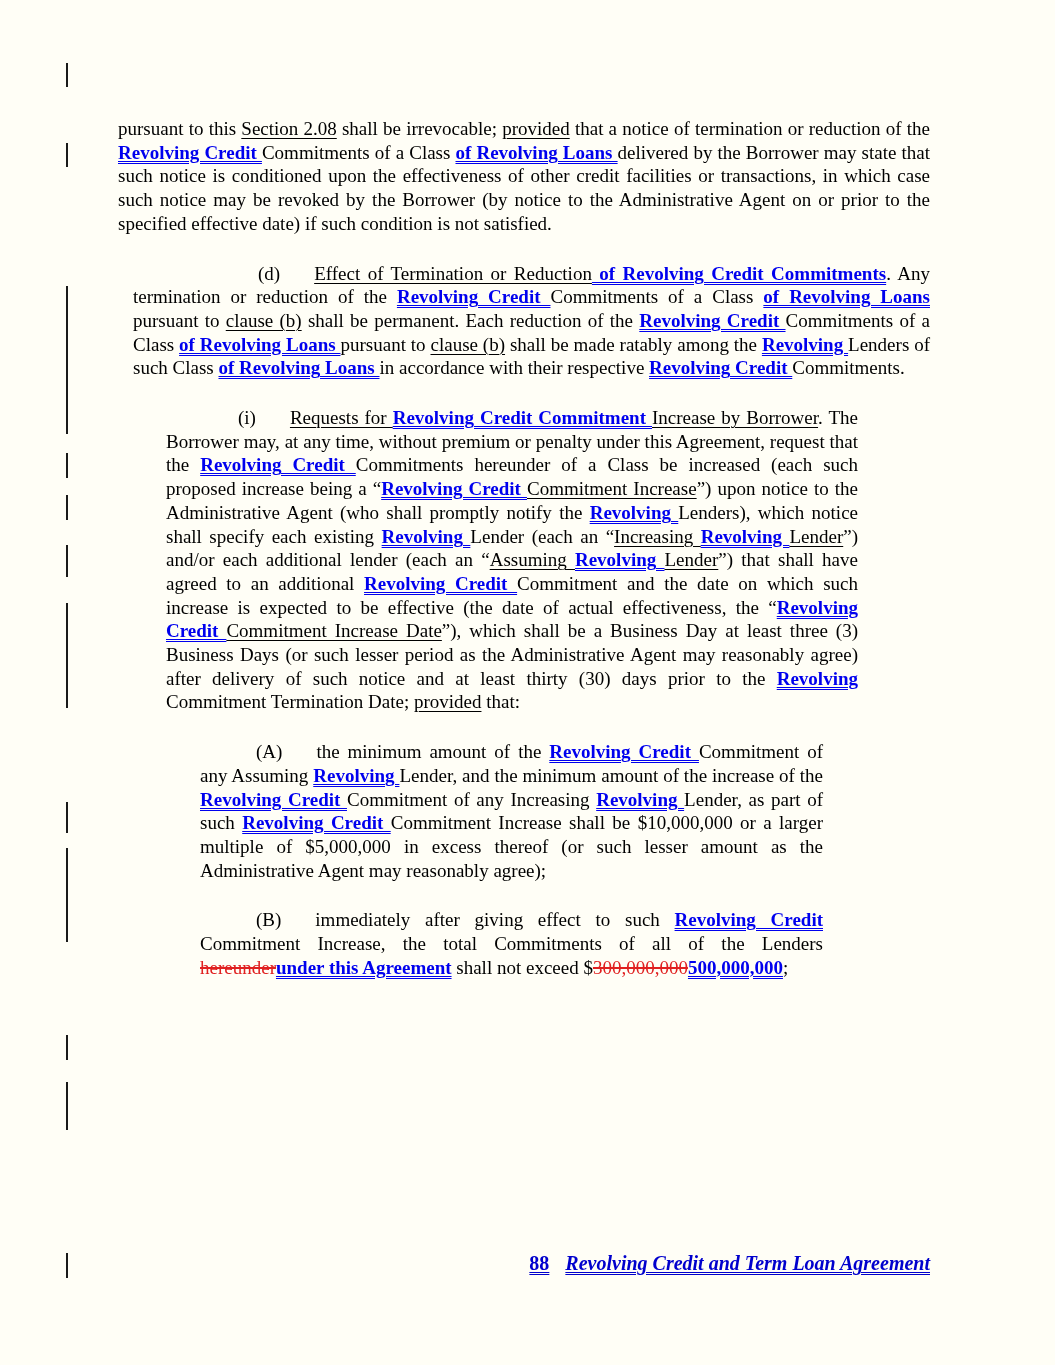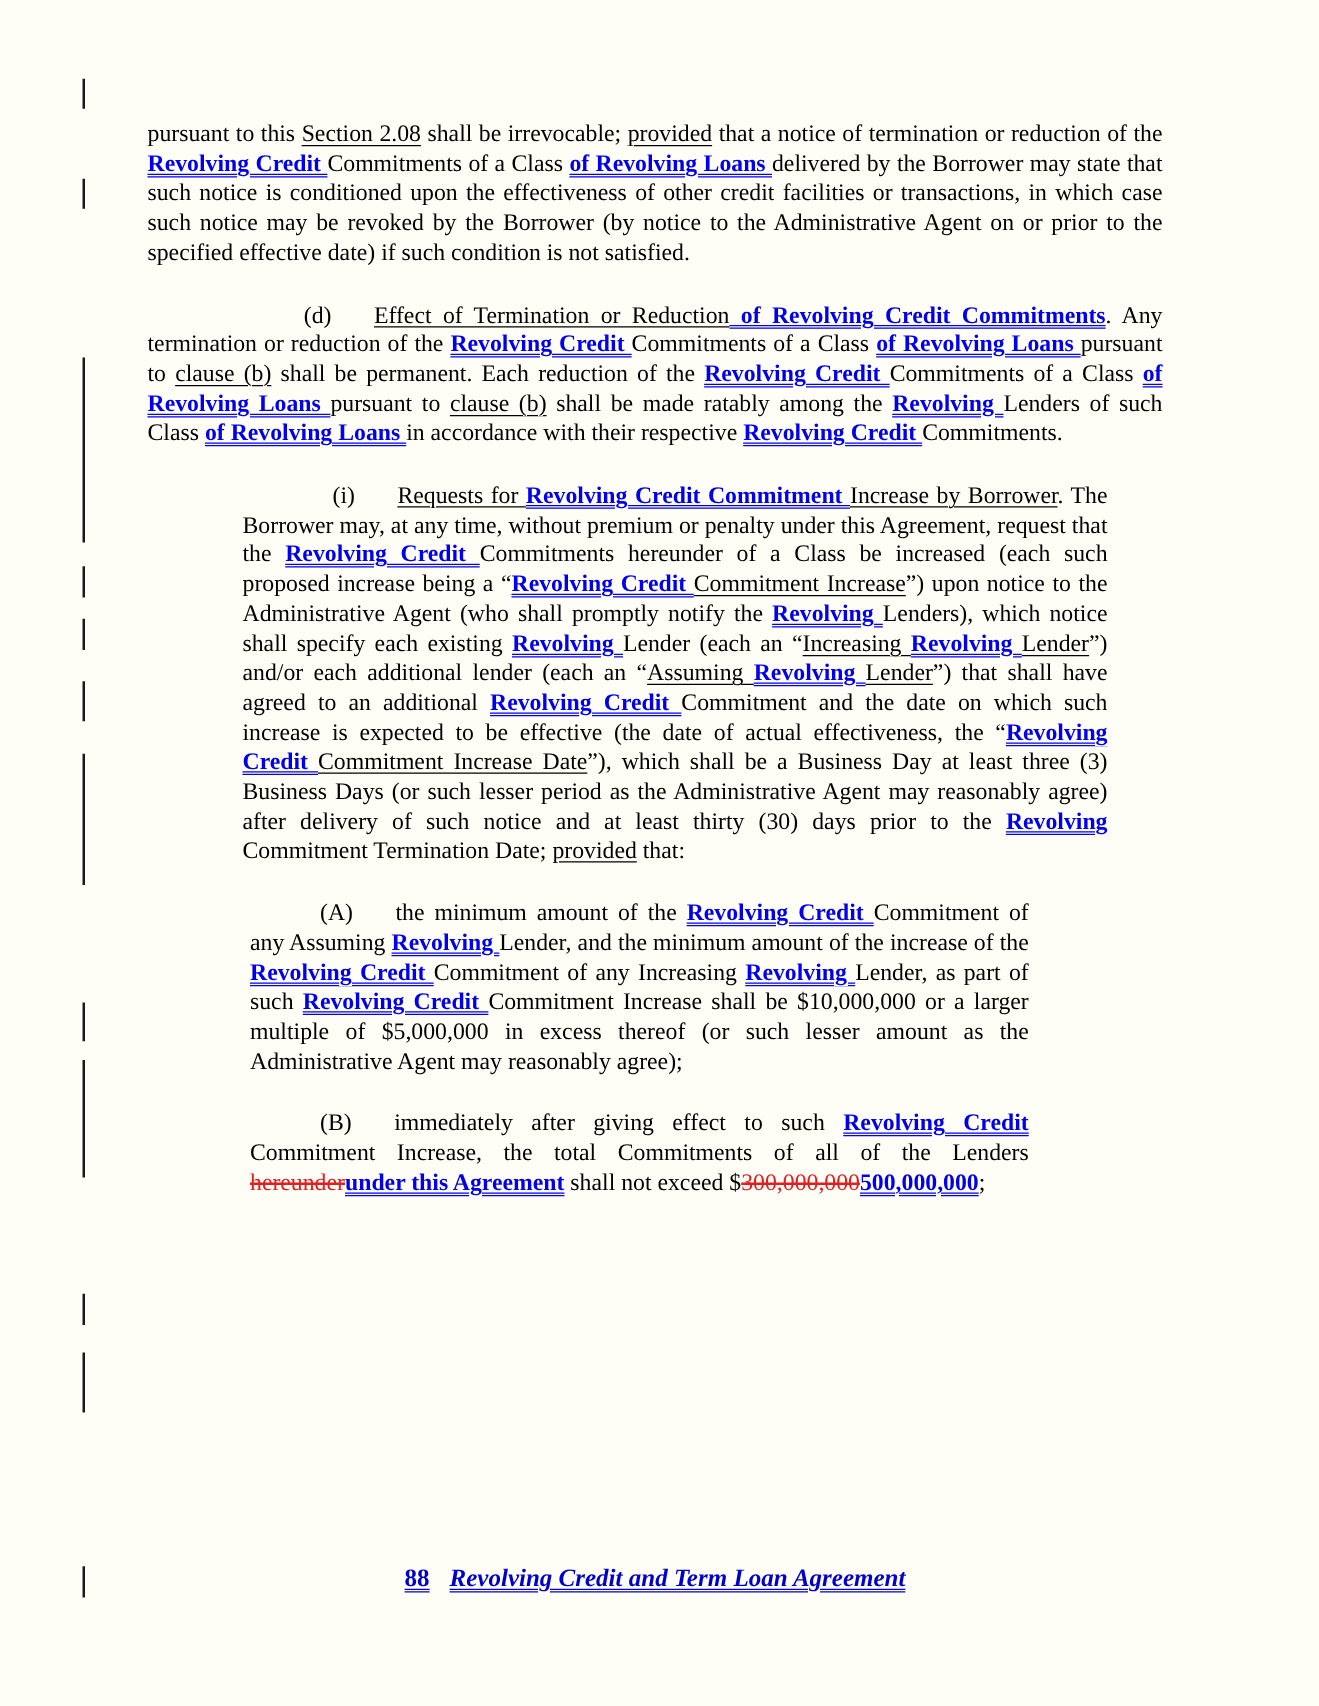--- a/index.html
+++ b/index.html
@@ -16,31 +16,31 @@
     font-family:"Liberation Serif","DejaVu Serif",serif;
   }
   .page{
     position:relative;
     width:1055px;height:1365px;
     background:var(--bg);
     overflow:hidden;
   }
   .doc-body{
     position:absolute;
-    left:118px;top:12px;
+    left:118px;top:0;
     width:812px;
-    padding-top:84px;
+    padding-top:117px;
     color:var(--ink);
     font-size:19px;
     line-height:23.7px;
   }
   .p{margin:0 0 26px 0;text-align:justify;}
-  .p.labeled{text-indent:125px;}
+  .p.labeled{text-indent:125px;margin-left:15px;}
   .p.heading{margin-bottom:20px;}
-  .p.sub1{margin-left:76px;width:692px;text-indent:72px;}
+  .p.sub1{margin-left:48px;width:692px;text-indent:72px;}
   .p.sub2{margin-left:82px;width:623px;text-indent:56px;}
   .n{}
   .u{text-decoration-line:underline;text-underline-offset:3px;text-decoration-thickness:1.4px;}
   .ins{
     color:var(--ins);
     font-weight:bold;
     text-decoration-line:underline;
     text-decoration-style:double;
     text-underline-offset:2px;
     text-decoration-thickness:1px;
@@ -53,21 +53,21 @@
   .tab{display:inline-block;width:34px;}
   .cbar{
     position:absolute;
     left:66px;width:2px;
     background:#1a1a1a;
   }
   .footer{
     position:absolute;
     left:118px;top:1252px;
     width:812px;
-    text-align:center;
+    text-align:right;
     font-size:20px;
     white-space:nowrap;
   }
   .footer .num{
     color:var(--footer-blue);
     font-weight:bold;
     text-decoration-line:underline;
     text-decoration-style:double;
     text-decoration-thickness:1px;
     text-underline-offset:2px;

